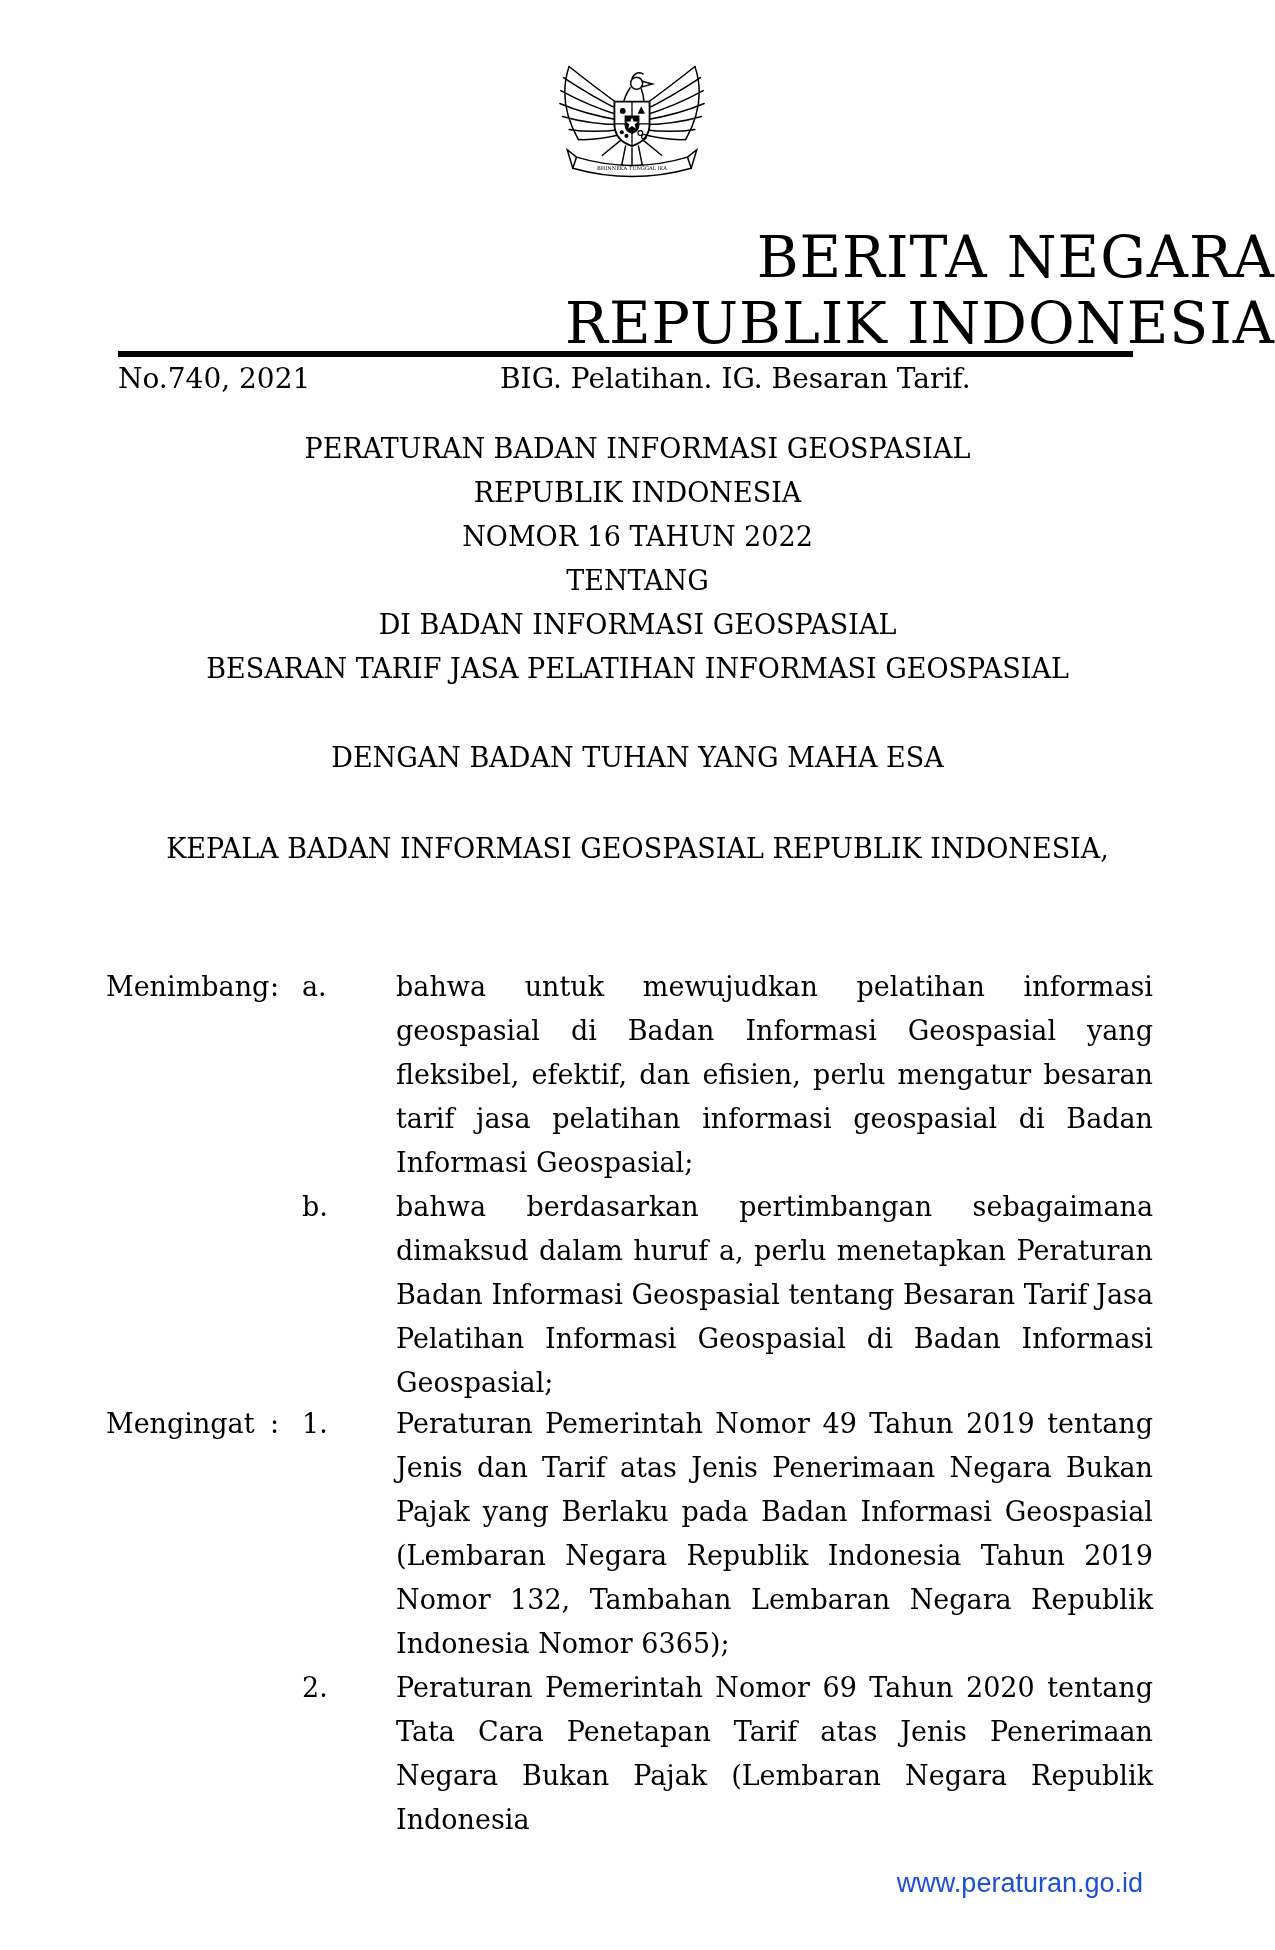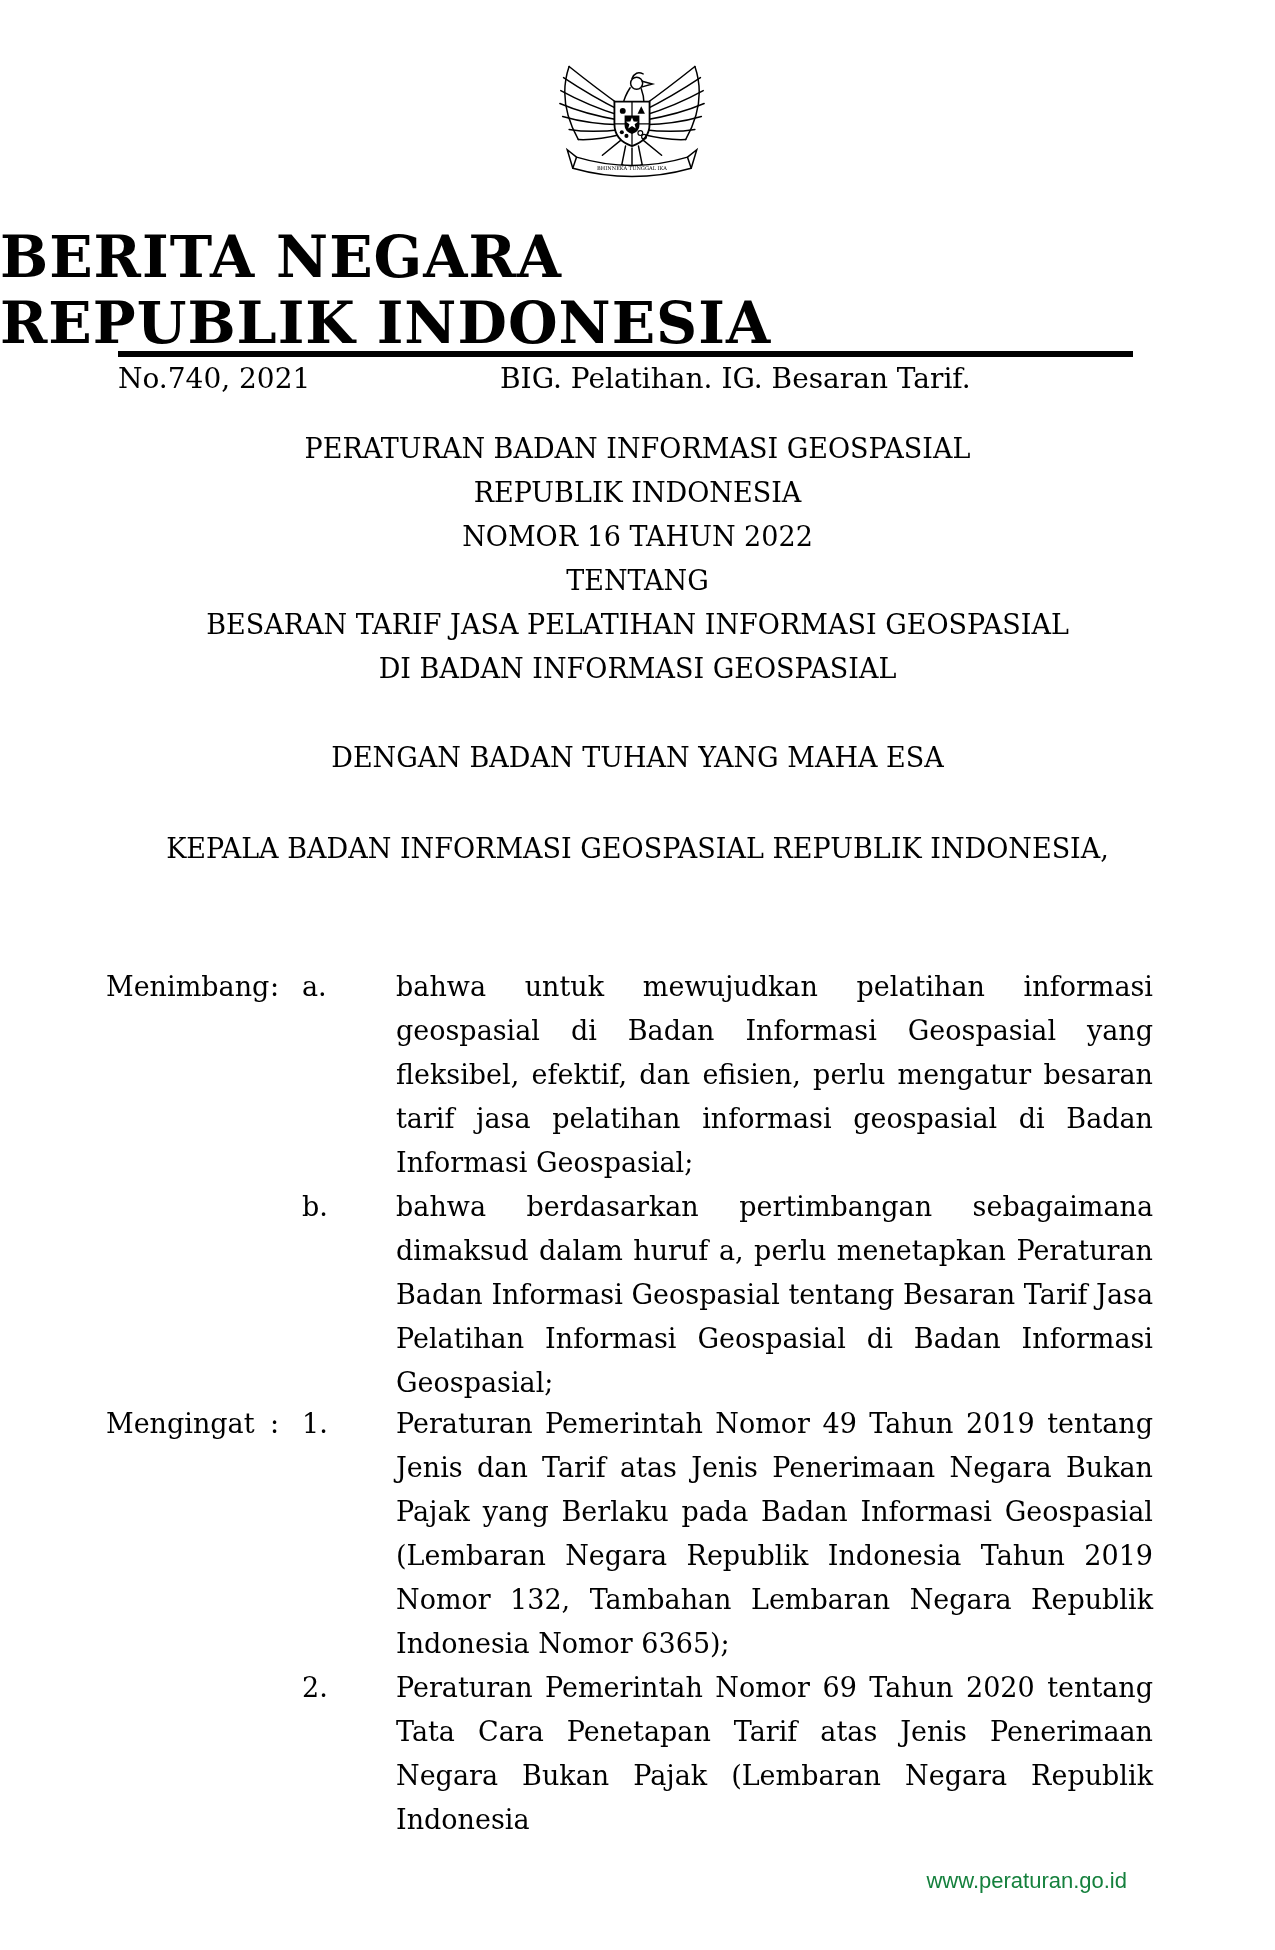--- a/index.html
+++ b/index.html
@@ -22,22 +22,22 @@
     height: 152px;
   }
   .emblem svg { width: 100%; height: 100%; }
 
   
   .masthead {
     position: absolute;
     top: 224px;
     left: 0;
     width: 1275px;
-    text-align: left;
-    font-weight: bold;
+    text-align: right;
+    font-weight: normal;
     font-size: 57px;
     line-height: 66px;
     letter-spacing: 1px;
     white-space: nowrap;
   }
 
   .header-rule {
     position: absolute;
     top: 351px;
     left: 118px;
@@ -91,24 +91,24 @@
     margin-left: 94px;
     width: 757px;
     text-align: justify;
     text-align-last: left;
   }
 
   
   .footer-url {
     position: absolute;
     top: 1868px;
-    right: 148px;
+    right: 132px;
     font-family: "Liberation Sans", "DejaVu Sans", sans-serif;
-    font-size: 22px;
-    color: #15803d;
+    font-size: 27px;
+    color: #1d4ed8;
   }
 </style>
 </head>
 <body>
 
 <div class="page">
 
   <div class="emblem">
     <svg viewBox="0 0 160 160" xmlns="http://www.w3.org/2000/svg" aria-hidden="true">
       <g fill="none" stroke="#000" stroke-width="1.6" stroke-linecap="round">
@@ -174,22 +174,22 @@
   <div class="meta-line">
     <span class="meta-number">No.740, 2021</span>
     <span class="meta-subject">BIG. Pelatihan. IG. Besaran Tarif.</span>
   </div>
 
   <div class="centered title-block">
     <div>PERATURAN BADAN INFORMASI GEOSPASIAL</div>
     <div>REPUBLIK INDONESIA</div>
     <div>NOMOR 16 TAHUN 2022</div>
     <div>TENTANG</div>
+    <div>DI BADAN INFORMASI GEOSPASIAL</div>
     <div>BESARAN TARIF JASA PELATIHAN INFORMASI GEOSPASIAL</div>
-    <div>DI BADAN INFORMASI GEOSPASIAL</div>
   </div>
 
   <div class="centered invocation-block">DENGAN BADAN TUHAN YANG MAHA ESA</div>
 
   <div class="centered addressee-block">KEPALA BADAN INFORMASI GEOSPASIAL REPUBLIK INDONESIA,</div>
 
   <div class="section section-considerations">
     <span class="sec-label">Menimbang</span>
     <span class="sec-colon">:</span>
     <div class="sec-items">

